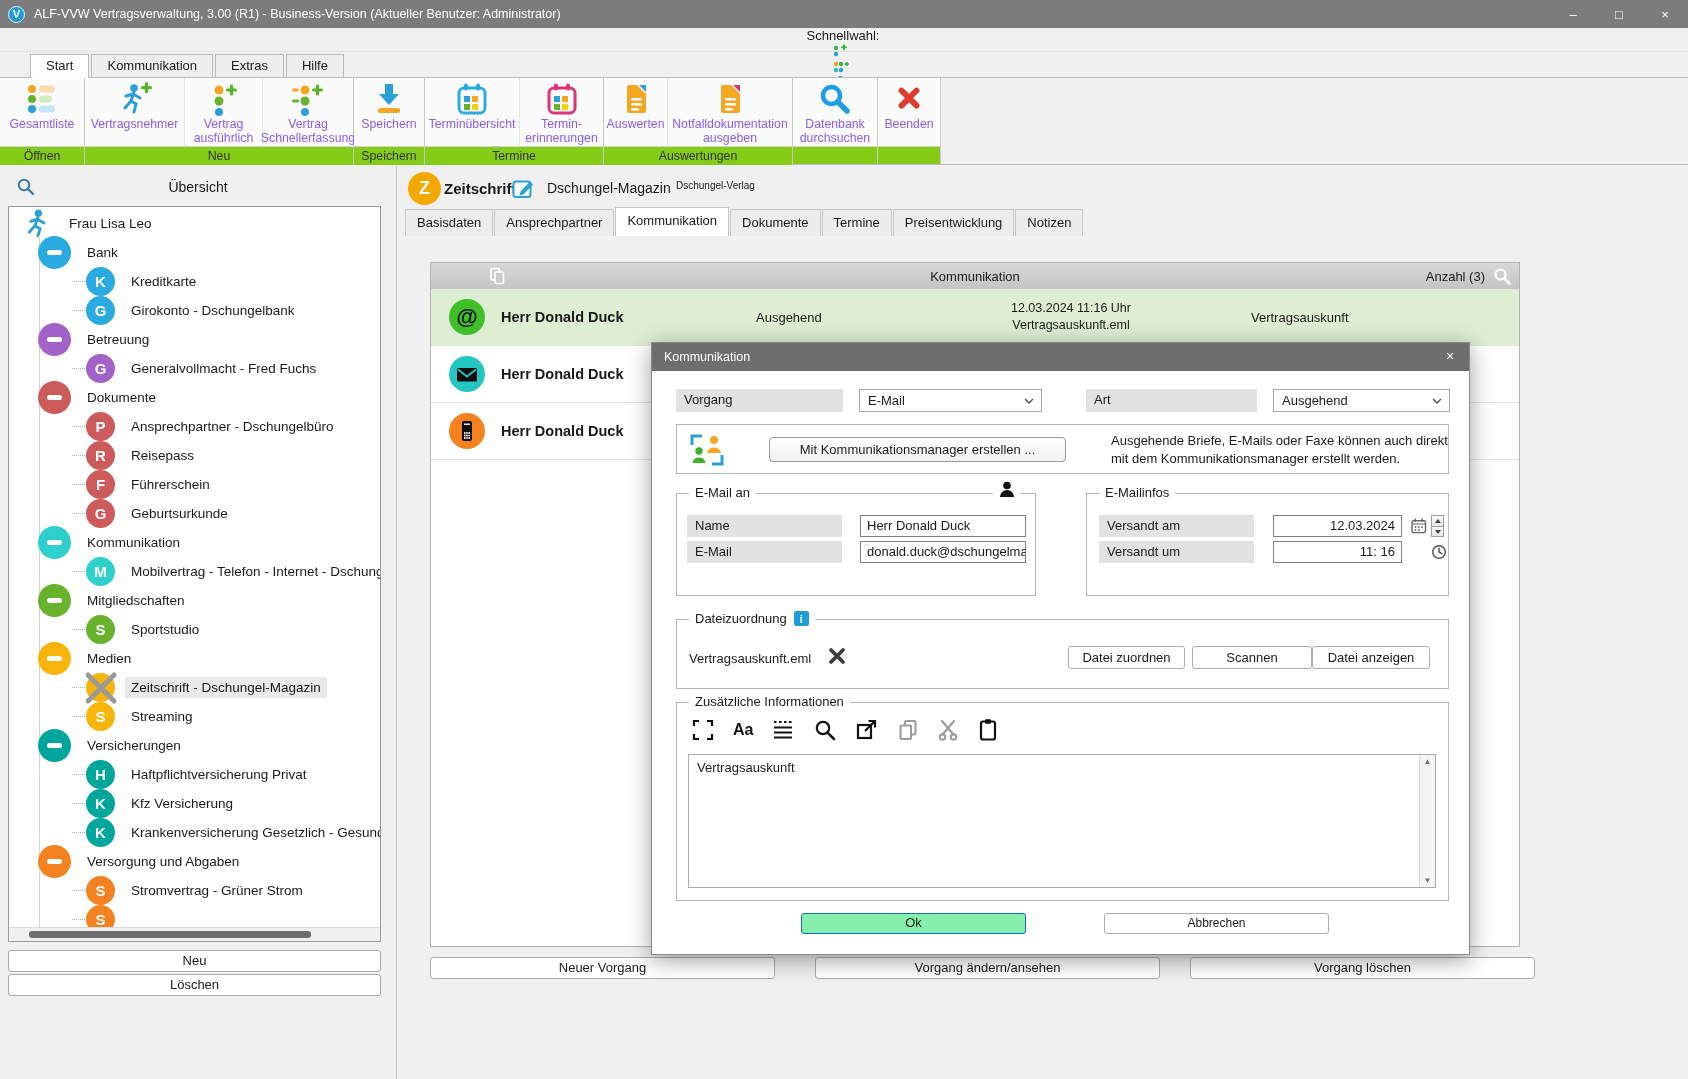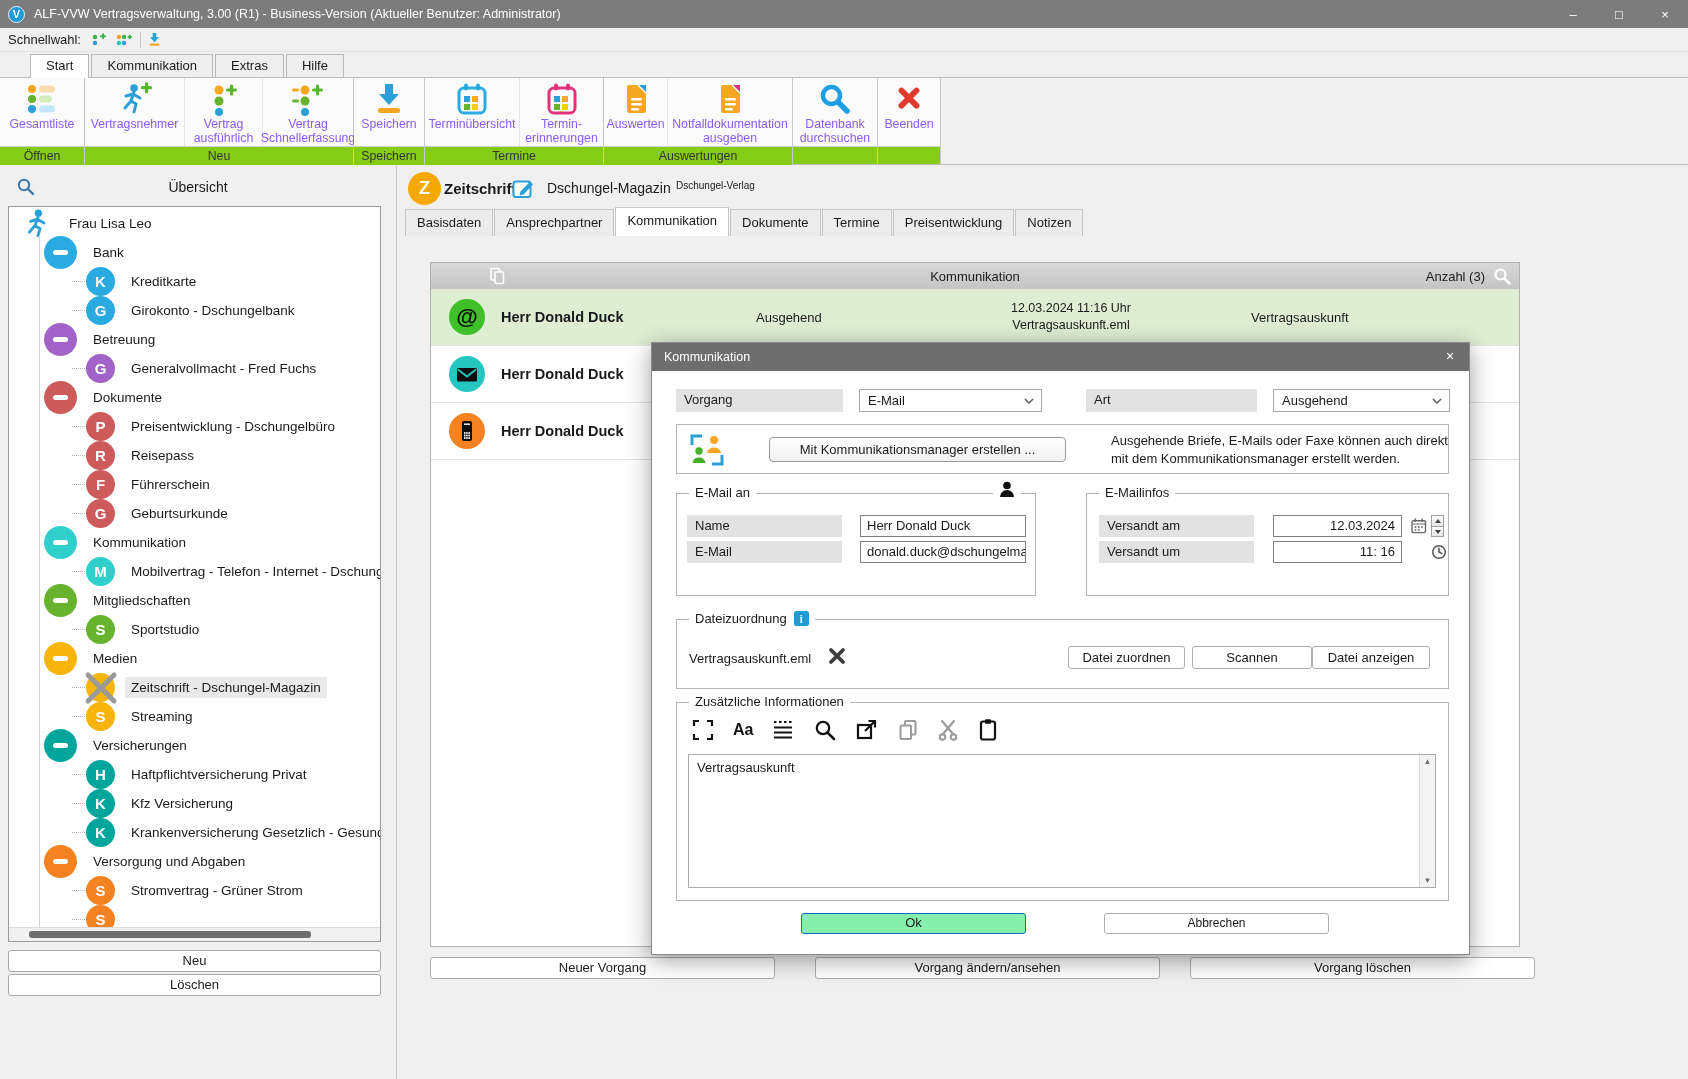--- a/index.html
+++ b/index.html
@@ -8,21 +8,21 @@
   svg { display:block; }
 
   
   .titlebar { position:absolute; left:0; top:0; width:1688px; height:28px; background:#7c7c7c; display:flex; align-items:center; color:#fff; }
   .appicon { width:17px; height:17px; border-radius:50%; background:#1e9cd7; color:#fff; font-weight:bold; font-size:11px; display:flex; align-items:center; justify-content:center; margin:0 9px 0 8px; border:1px solid #e8f4fb; }
   .wtitle { font-size:12.5px; }
   .wcontrols { margin-left:auto; display:flex; height:100%; }
   .wbtn { width:46px; height:100%; display:flex; align-items:center; justify-content:center; font-size:13px; color:#fff; cursor:default; }
 
   
-  .quickbar { position:absolute; left:0; top:28px; width:1688px; height:24px; background:#f0f0f0; display:flex; align-items:center; border-bottom:1px solid #e2e2e2; }
+  .quickbar { position:absolute; left:0; top:28px; width:1688px; height:24px; background:#f0f0f0; display:flex; align-items:center; border-bottom:1px solid #e2e2e2;flex-direction:column; }
   .quickbar .qlabel { margin-left:8px; margin-right:10px; font-size:13px; }
   .qicon { margin-right:8px; }
   .qsep { width:1px; height:16px; background:#c9c9c9; margin:0 6px 0 0; }
 
   
   .menubar { position:absolute; left:0; top:52px; width:1688px; height:25px; display:flex; align-items:flex-end; padding-left:30px; }
   .mtab { padding:3px 15px 4px 15px; font-size:13px; background:#eeeeee; border:1px solid #b9b9b9; border-bottom:none; margin-right:2px; position:relative; }
   .mtab.active { background:#fff; z-index:3; top:1px; padding-bottom:5px; }
 
   
@@ -38,21 +38,21 @@
   
   .sidebar { position:absolute; left:0; top:166px; width:397px; bottom:0; background:#f0f0f0; border-right:1px solid #c5c5c5; }
   .sb-head { position:absolute; left:0; top:8px; width:100%; height:26px; }
   .sb-search { position:absolute; left:16px; top:3px; }
   .sb-title { position:absolute; left:0; width:100%; text-align:center; font-size:14px; top:5px; }
   .treepanel { position:absolute; left:8px; top:40px; width:373px; height:736px; background:#fff; border:1px solid #9a9a9a; overflow:hidden; }
   .treeitems { position:absolute; inset:2px 0 14px 0; overflow:hidden; }
   .guide-v { position:absolute; left:30px; top:30px; width:1px; height:846px; background:#d4d4d4; }
   .titem { height:29px; display:flex; align-items:center; gap:10px; position:relative; }
   .titem[data-lvl="0"] { padding-left:13px; }
-  .titem[data-lvl="1"] { padding-left:29px;margin-left:6px; }
+  .titem[data-lvl="1"] { padding-left:29px; }
   .titem[data-lvl="2"] { padding-left:77px; }
   .titem[data-lvl="1"]::before, .titem[data-lvl="2"]::before { content:""; position:absolute; top:14px; width:13px; border-top:1px dotted #b3b3b3; }
   .titem[data-lvl="1"]::before { left:30px; }
   .titem[data-lvl="2"]::before { left:63px; }
   .badge { border-radius:50%; color:#fff; font-weight:bold; display:flex; align-items:center; justify-content:center; position:relative; flex:none; }
   .titem[data-lvl="1"] .badge { width:33px; height:33px; font-size:16px; }
   .titem[data-lvl="2"] .badge { width:29px; height:29px; font-size:15px; }
   .person-ic { display:none; flex:none; }
   .titem[data-kind="person"] .person-ic { display:block; }
   .minusbar { display:none; width:15px; height:4.5px; border-radius:2.5px; background:#fff; }
@@ -467,21 +467,21 @@
           </span>
           <span class="tlabel">Dokumente</span>
         </div>
 
         <div class="titem" data-lvl="2" data-kind="letter">
 
           <span class="badge" style="background: rgb(205, 91, 91);">
             <span class="bletter">P</span>
 
           </span>
-          <span class="tlabel">Preisentwicklung - Dschungelbüro</span>
+          <span class="tlabel">Ansprechpartner - Dschungelbüro</span>
         </div>
 
         <div class="titem" data-lvl="2" data-kind="letter">
 
           <span class="badge" style="background: rgb(205, 91, 91);">
             <span class="bletter">R</span>
 
           </span>
           <span class="tlabel">Reisepass</span>
         </div>

